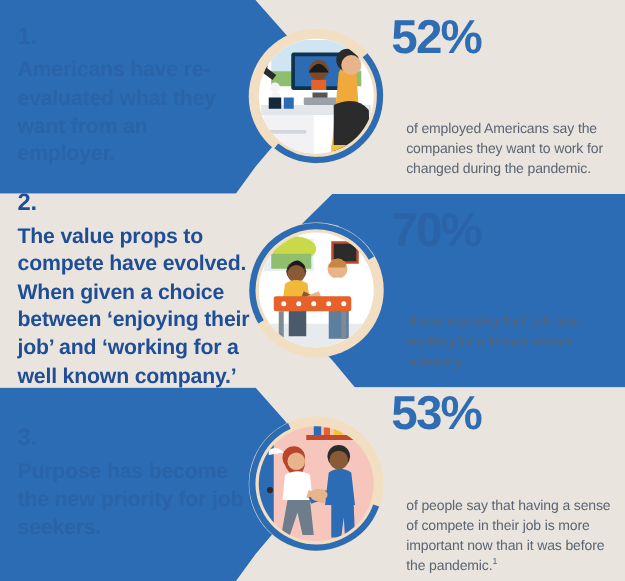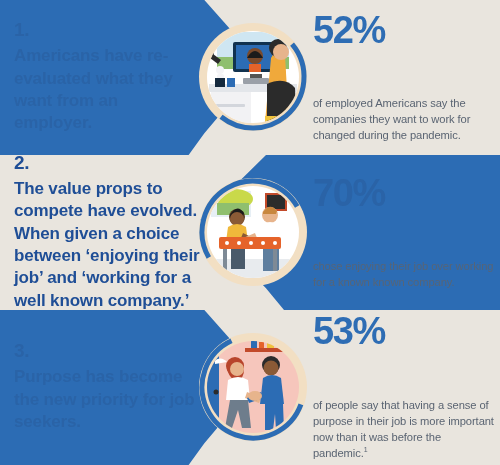--- a/index.html
+++ b/index.html
@@ -101,21 +101,21 @@
     letter-spacing: -1.4px;
     margin-bottom: 9px;
   }
 
   .stat-body {
     font-size: 11.2px;
     color: #4B5563;
     line-height: 1.45;
     letter-spacing: -0.1px;
   }
-  .text-col.right .stat-body { color: #5A6472; }
+  .text-col.right .stat-body { color: #5A6472; margin-left: 12px; }
 
   .footnote-ref {
     font-size: 7px;
     vertical-align: super;
   }
 
   
   .medallion {
     position: absolute;
     top: 12px;
@@ -281,17 +281,17 @@
           <path d="M66 56 q9 -6 18 0 l3 26 h-24 z" fill="#2C6CB4"></path>
           <path d="M68 82 l18 0 l1 26 h-8 l-1 -16 l-2 16 h-8 z" fill="#2C6CB4"></path>
           <path d="M64 70 l-14 6 l2 5 l14 -5 z" fill="#2C6CB4"></path>
           <ellipse cx="58" cy="74" rx="7" ry="5" fill="#E7B48C"></ellipse>
         </g>
       </svg>
     </div>
 
     <div class="text-col right">
       <div class="stat-number">53%</div>
-      <div class="stat-body"><span>of people say that having a sense of purpose in their job is more important now than it was before the pandemic.</span><span class="footnote-ref">1</span></div>
+      <div class="stat-body"><span>of people say that having a sense of compete in their job is more important now than it was before the pandemic.</span><span class="footnote-ref">1</span></div>
     </div>
   </section>
 
 </div>
 
 </body></html>

